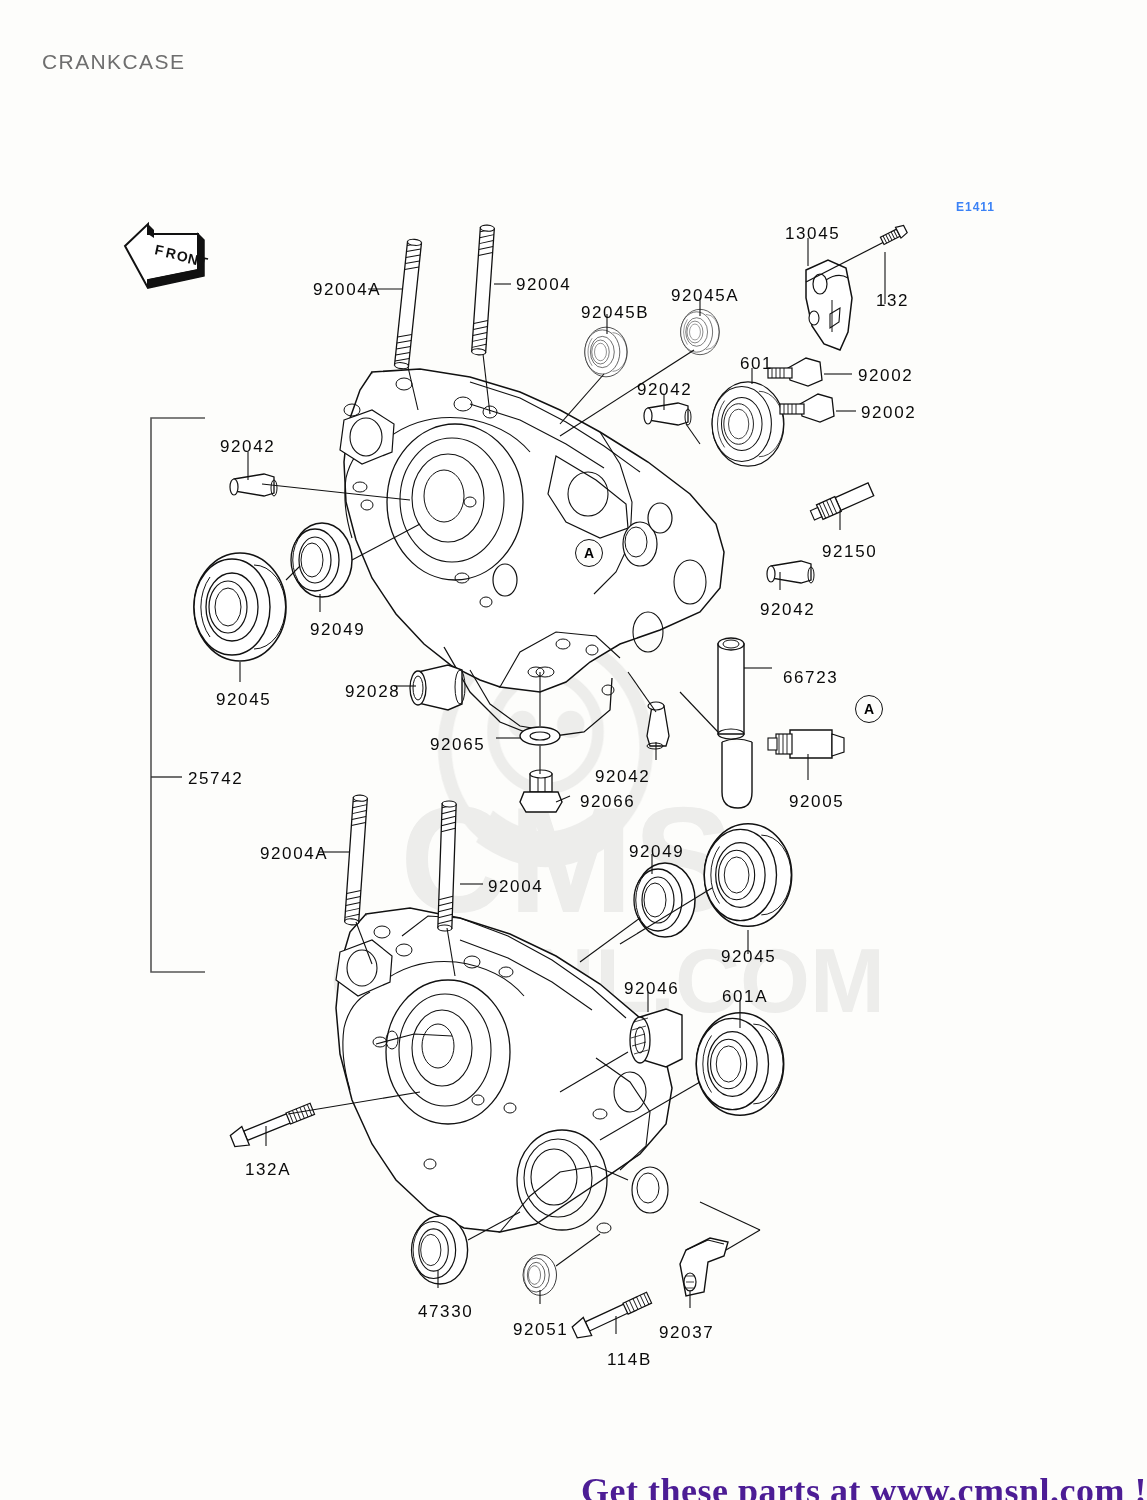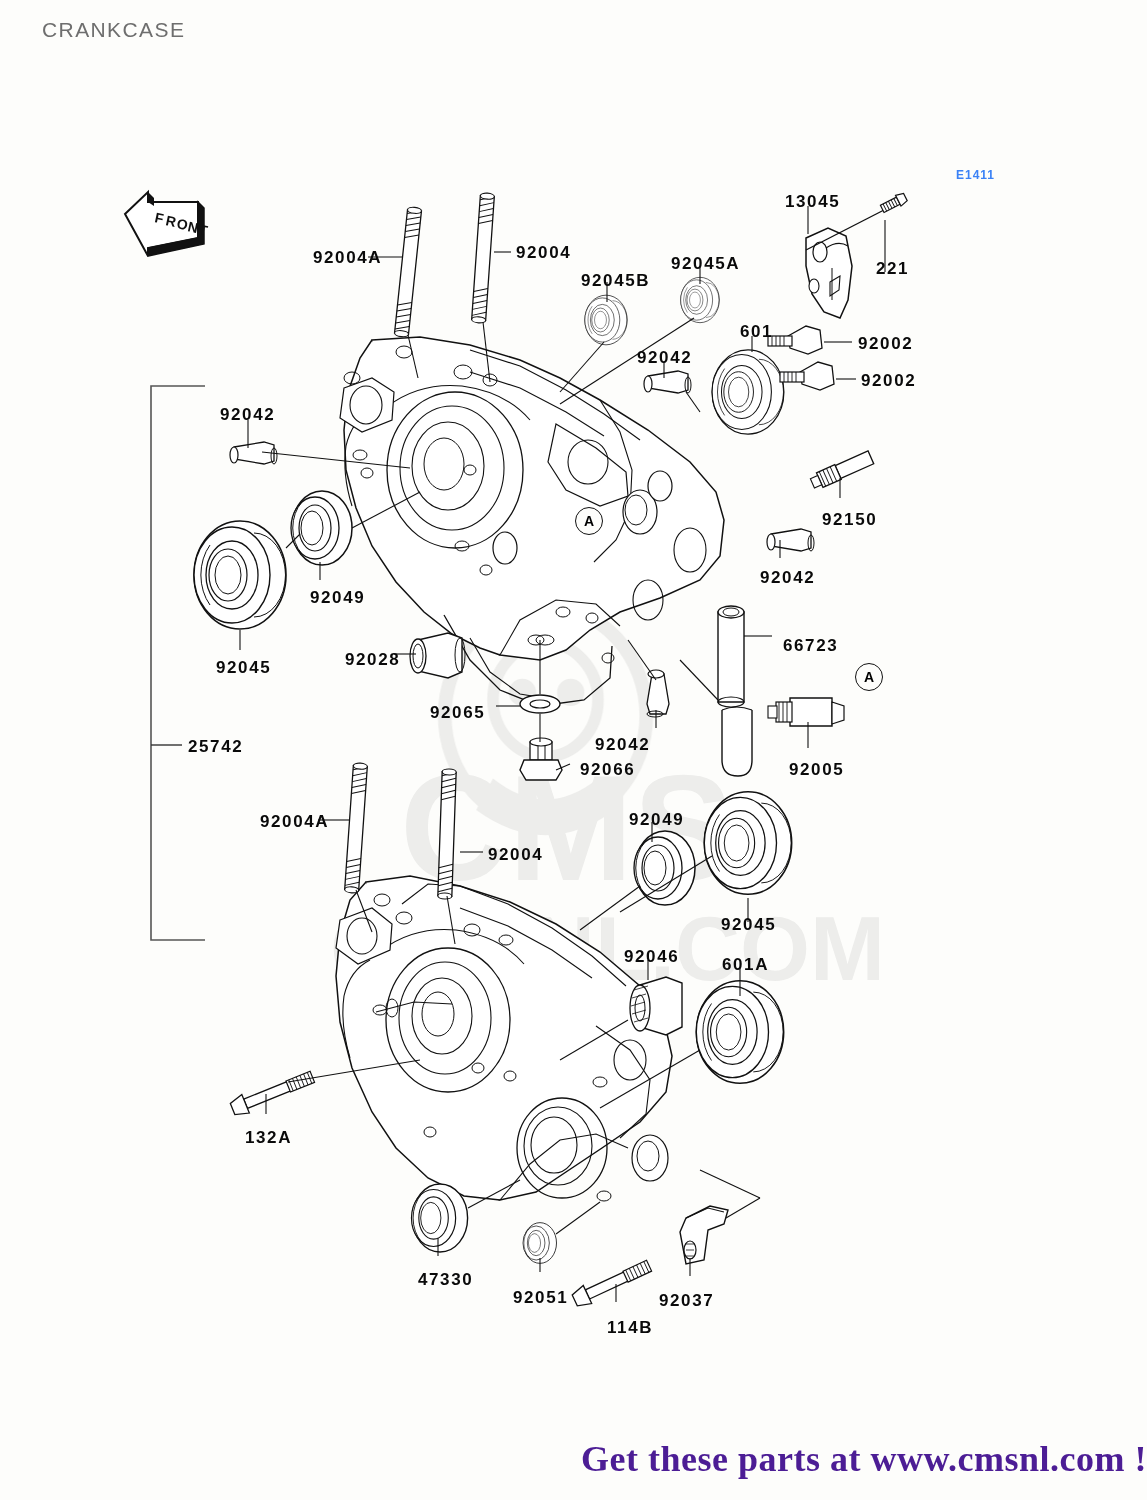--- a/index.html
+++ b/index.html
@@ -1,22 +1,22 @@
 <!DOCTYPE html>
 <html><head>
 <meta charset="utf-8">
 <style>
   html,body{margin:0;padding:0;background:#fdfdfb;}
   body{width:1147px;height:1500px;position:relative;font-family:"Liberation Sans",sans-serif;overflow:hidden;}
-  #page{position:absolute;inset:0;width:1147px;height:1056px;}
+  #page{position:absolute;inset:0;width:1147px;height:1056px;margin-top:32px;}
   .title{position:absolute;left:42px;top:18px;font-size:21px;letter-spacing:1.4px;color:#6e6e6e;font-family:"Liberation Sans",sans-serif;}
   .refcode{position:absolute;left:956px;top:168px;font-size:12px;font-weight:bold;letter-spacing:1px;color:#3b82f6;}
   .footer{position:absolute;left:0;right:0;top:1438px;text-align:right;color:#4c1d95;font-size:36px;font-weight:bold;font-family:"Liberation Serif",serif;letter-spacing:.5px;padding-left:12px;}
   svg.layer{position:absolute;left:0;top:0;width:1147px;height:1500px;}
-  .lbl{position:absolute;font-size:17px;font-weight:bold;color:#0a0a0a;letter-spacing:1.6px;white-space:nowrap;font-family:"Liberation Sans",sans-serif;}
+  .lbl{position:absolute;font-size:17px;font-weight:normal;color:#0a0a0a;letter-spacing:1.6px;white-space:nowrap;font-family:"Liberation Sans",sans-serif;}
   .mark{position:absolute;width:26px;height:26px;border:1.6px solid #111;border-radius:50%;font-size:14px;font-weight:bold;display:flex;align-items:center;justify-content:center;background:#fdfdfb;}
   .front{position:absolute;left:120px;top:186px;width:92px;height:84px;}
 </style>
 </head>
 <body>
 
 <div id="page">
 
   <div class="title">CRANKCASE</div>
   <div class="refcode">E1411</div>
@@ -472,21 +472,21 @@
       <line x1="726" y1="1218" x2="760" y2="1198"></line>
       <line x1="760" y1="1198" x2="700" y2="1170"></line>
     </g>
   </svg>
 
   <div class="lbl" style="left:313px;top:248px;">92004A</div>
   <div class="lbl" style="left:516px;top:243px;">92004</div>
   <div class="lbl" style="left:581px;top:271px;">92045B</div>
   <div class="lbl" style="left:671px;top:254px;">92045A</div>
   <div class="lbl" style="left:785px;top:192px;">13045</div>
-  <div class="lbl" style="left:876px;top:259px;">221</div>
+  <div class="lbl" style="left:876px;top:259px;">132</div>
   <div class="lbl" style="left:858px;top:334px;">92002</div>
   <div class="lbl" style="left:861px;top:371px;">92002</div>
   <div class="lbl" style="left:637px;top:348px;">92042</div>
   <div class="lbl" style="left:740px;top:322px;">601</div>
   <div class="lbl" style="left:220px;top:405px;">92042</div>
   <div class="lbl" style="left:310px;top:588px;">92049</div>
   <div class="lbl" style="left:216px;top:658px;">92045</div>
   <div class="lbl" style="left:345px;top:650px;">92028</div>
   <div class="lbl" style="left:822px;top:510px;">92150</div>
   <div class="lbl" style="left:760px;top:568px;">92042</div>

